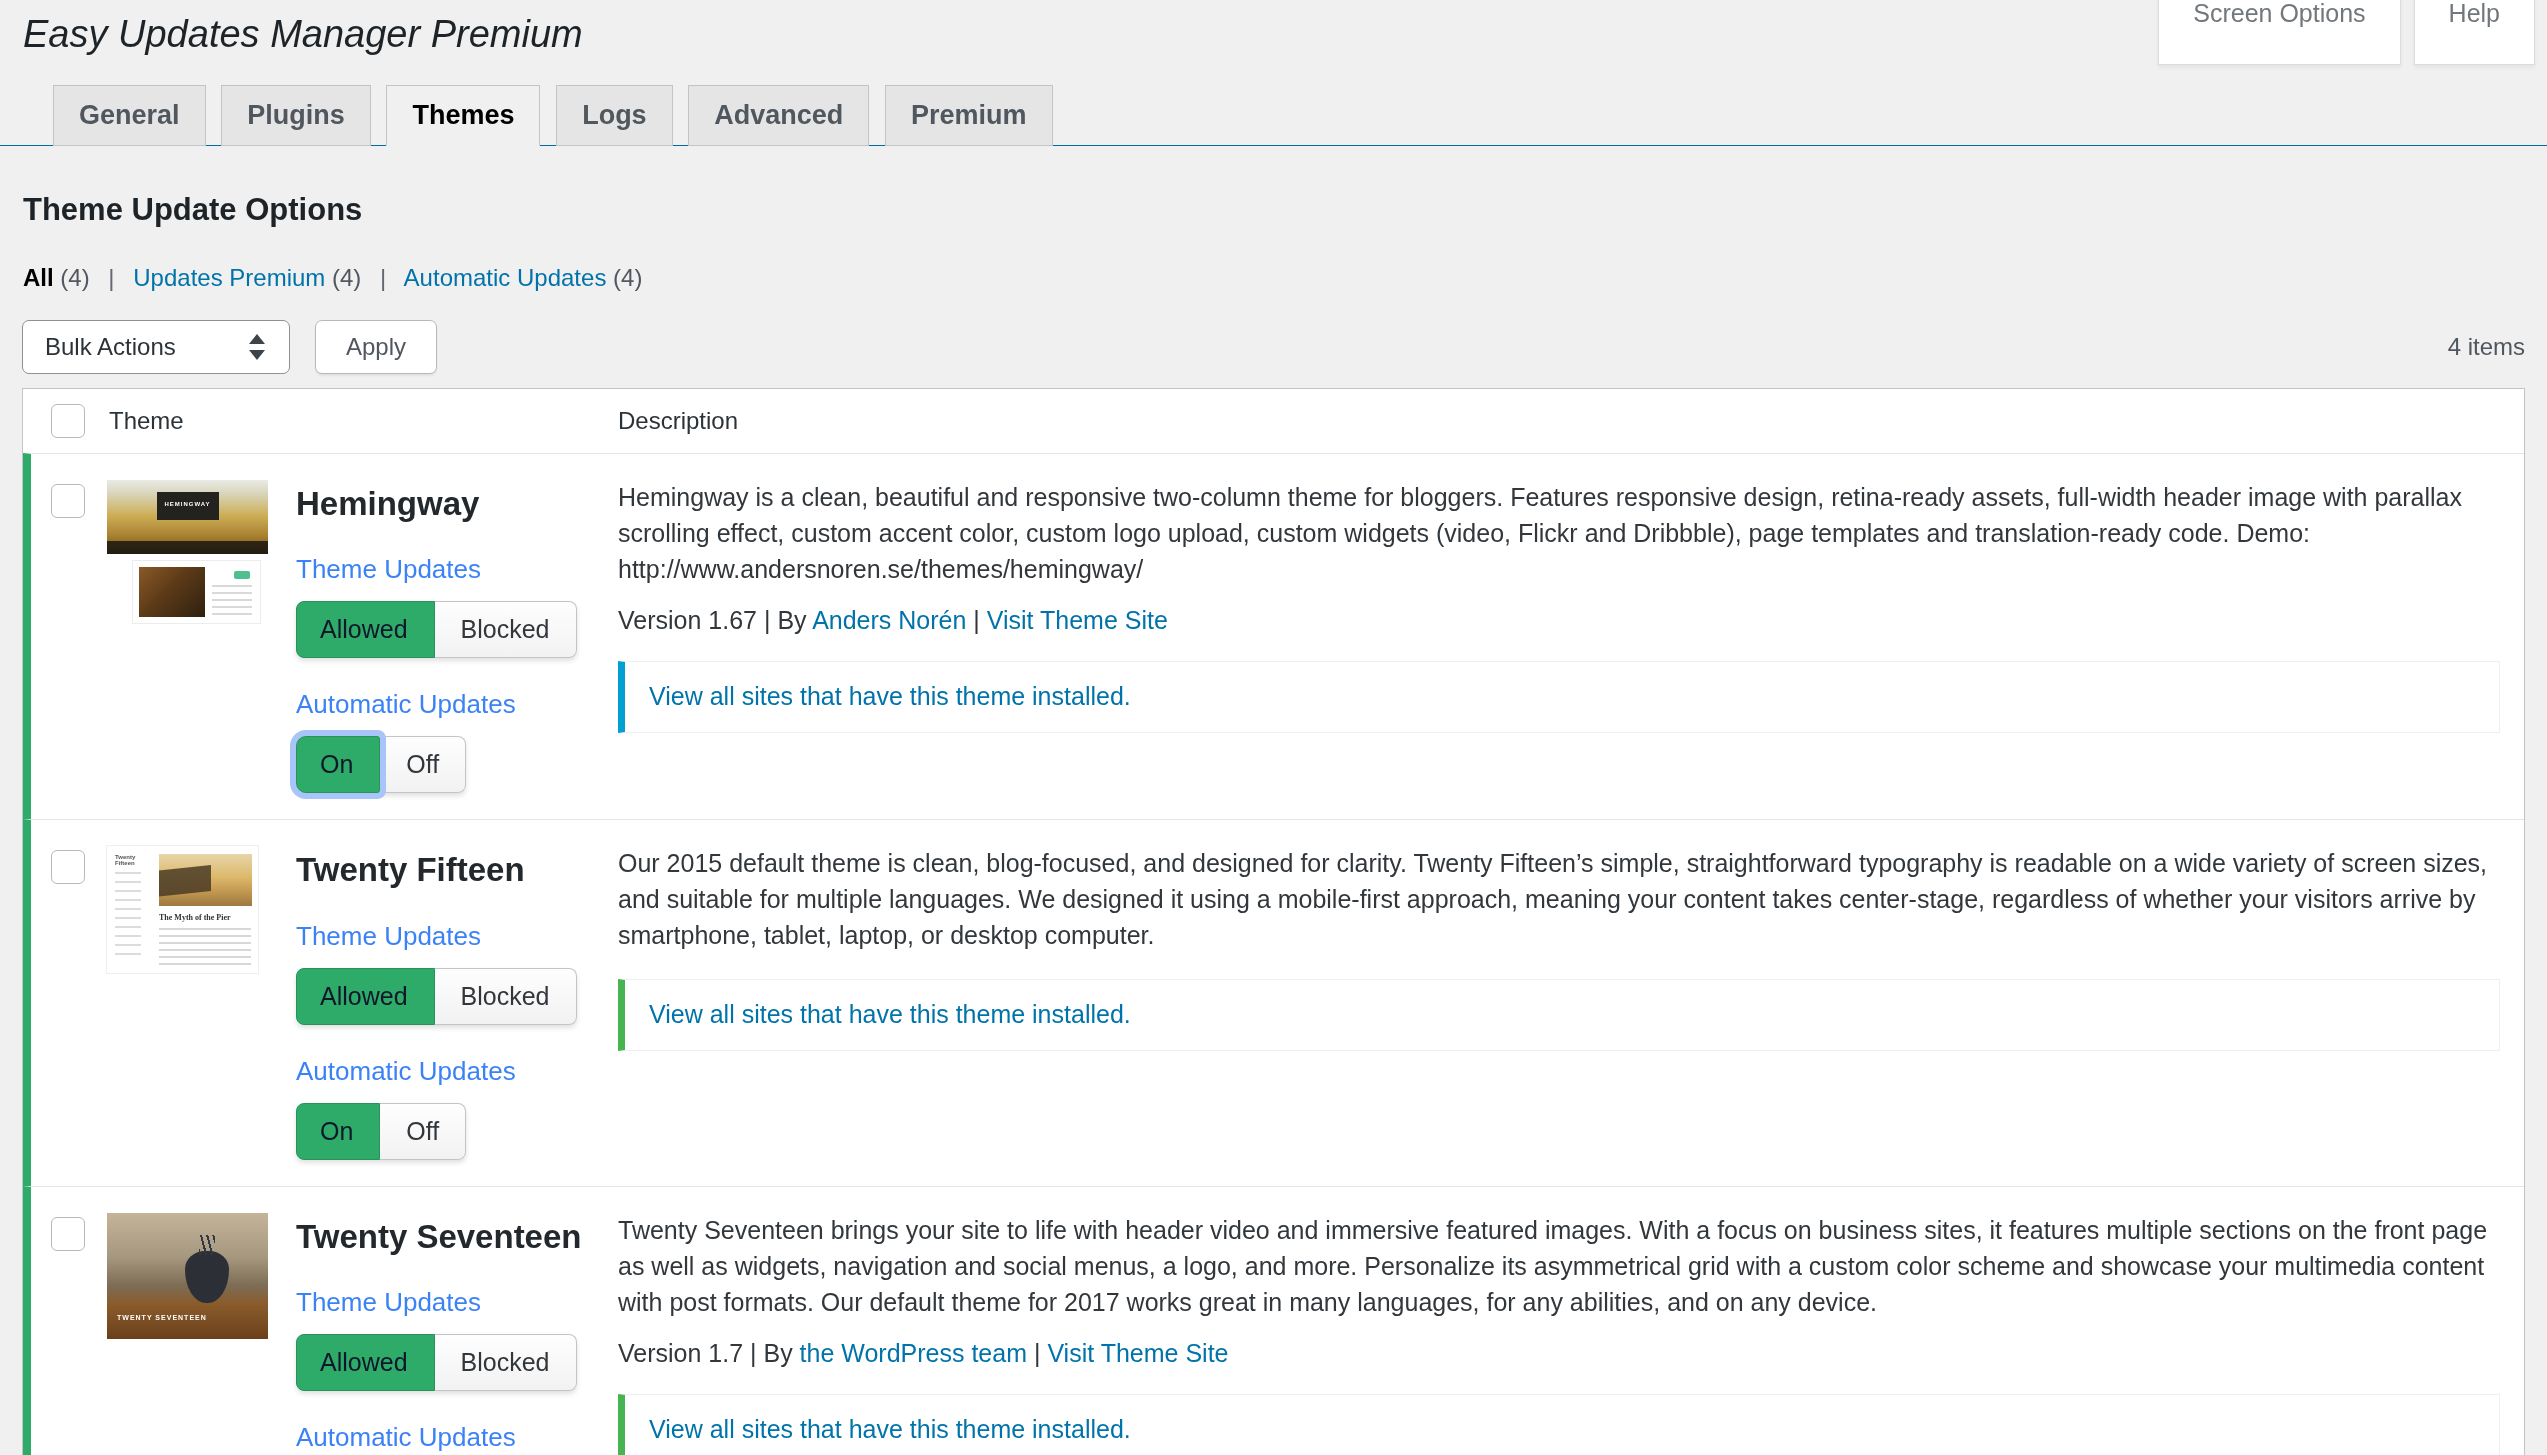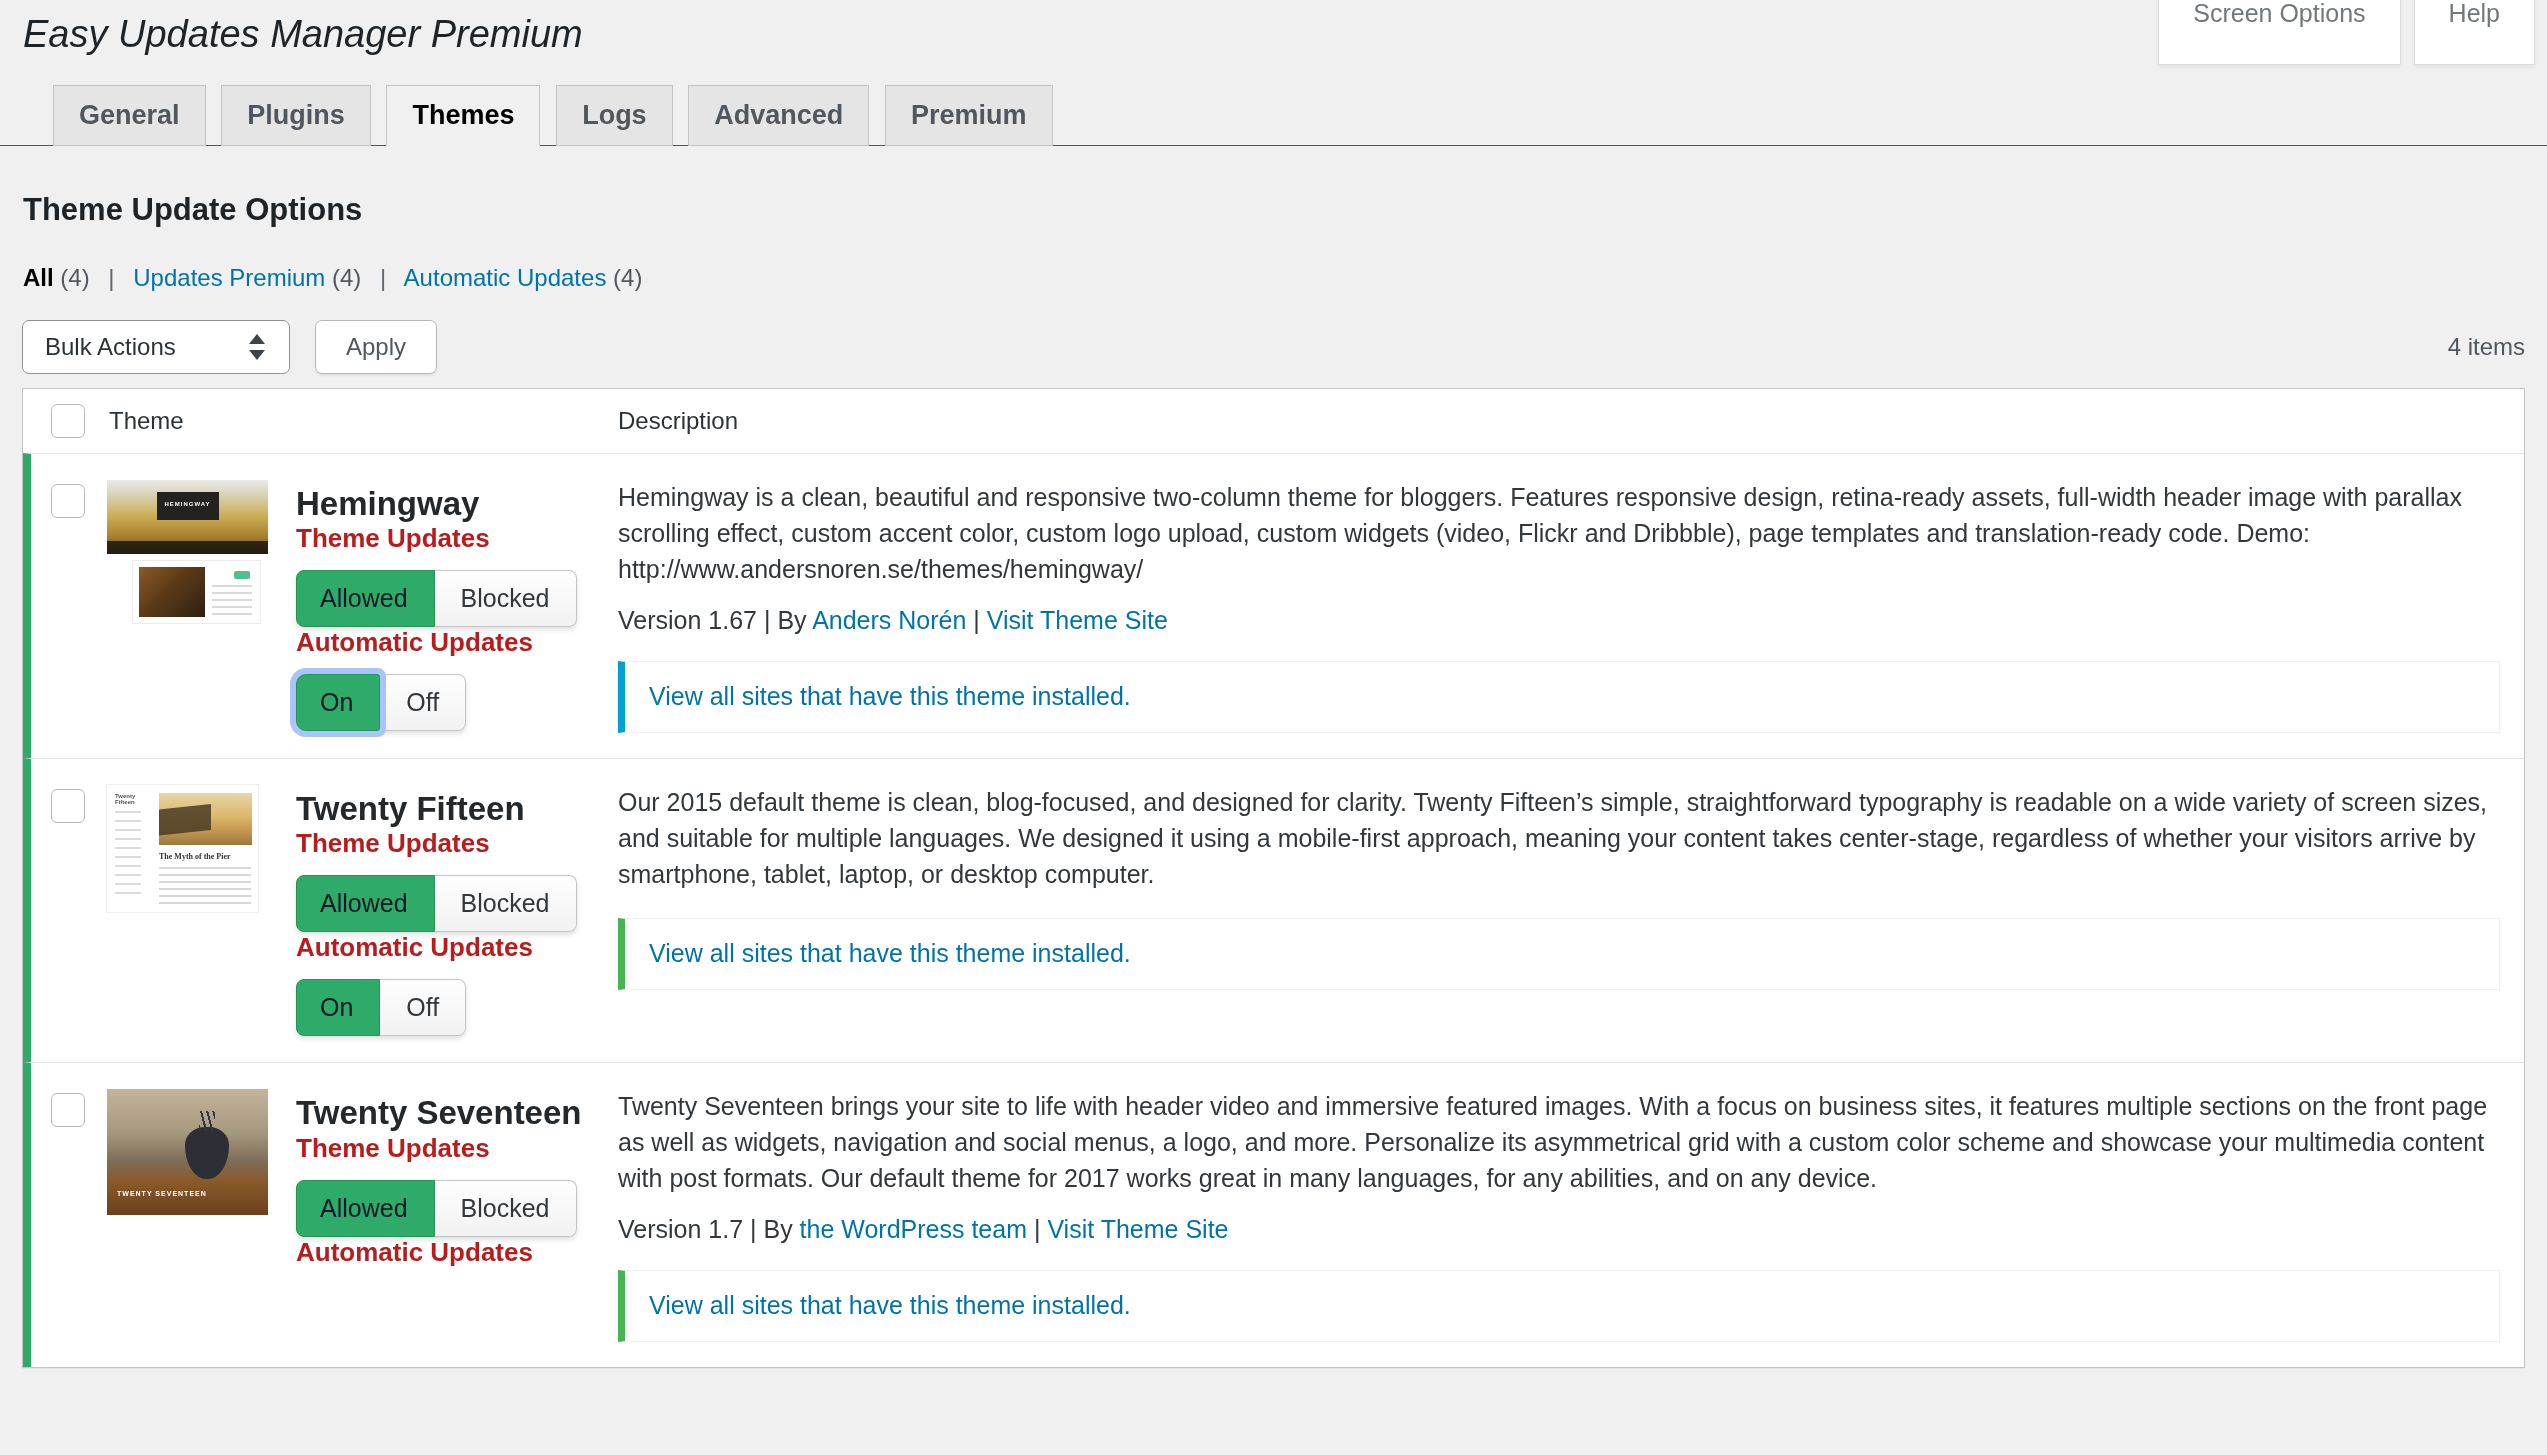--- a/index.html
+++ b/index.html
@@ -66,21 +66,21 @@
   .cb {
     width:34px; height:34px; appearance:none; -webkit-appearance:none; margin:0;
     background:#fff; border:1px solid #b4b9be; border-radius:6px; cursor:pointer; flex:0 0 auto;
   }
   .row { display:flex; border-left:8px solid #2eab69; border-top:1px solid #e3e6e8; background:#fff; }
   .cell-theme { width:587px; flex:0 0 auto; padding:26px 0 26px 20px; display:flex; align-items:flex-start; }
   .cell-theme .cb { margin-top:4px; }
   .thumb-wrap { margin-left:22px; width:161px; flex:0 0 auto; }
   .info { margin-left:28px; flex:1; }
   .theme-name { font-size:33px; font-weight:700; color:#23282d; margin:4px 0 0; line-height:1.2; }
-  .ctl-label { font-size:26px; font-weight:700; color:#b91c1c; }
+  .ctl-label { font-size:26px; font-weight:400; color:#3b82f6; margin-top:31px; }
   .seg { display:inline-flex; margin-top:16px; border-radius:8px; box-shadow:0 3px 5px rgba(0,0,0,.12); }
   .seg button {
     font-family:inherit; font-size:25px; color:#32373c; cursor:pointer;
     padding:13px 26px; border:1px solid #c3c4c7; background:linear-gradient(#fefefe,#f2f2f2);
   }
   .seg .on { background:#2eab69; border-color:#27935a; color:#0f172a; font-weight:400; border-radius:8px 0 0 8px;padding-left:23px; }
   .seg .off { border-left:none; border-radius:0 8px 8px 0; }
   .focus-ring { box-shadow:0 0 0 6px #a8c4f8; position:relative; z-index:1; border-radius:10px 3px 3px 10px !important; }
 
   .cell-desc { flex:1; padding:25px 24px 25px 0; }

